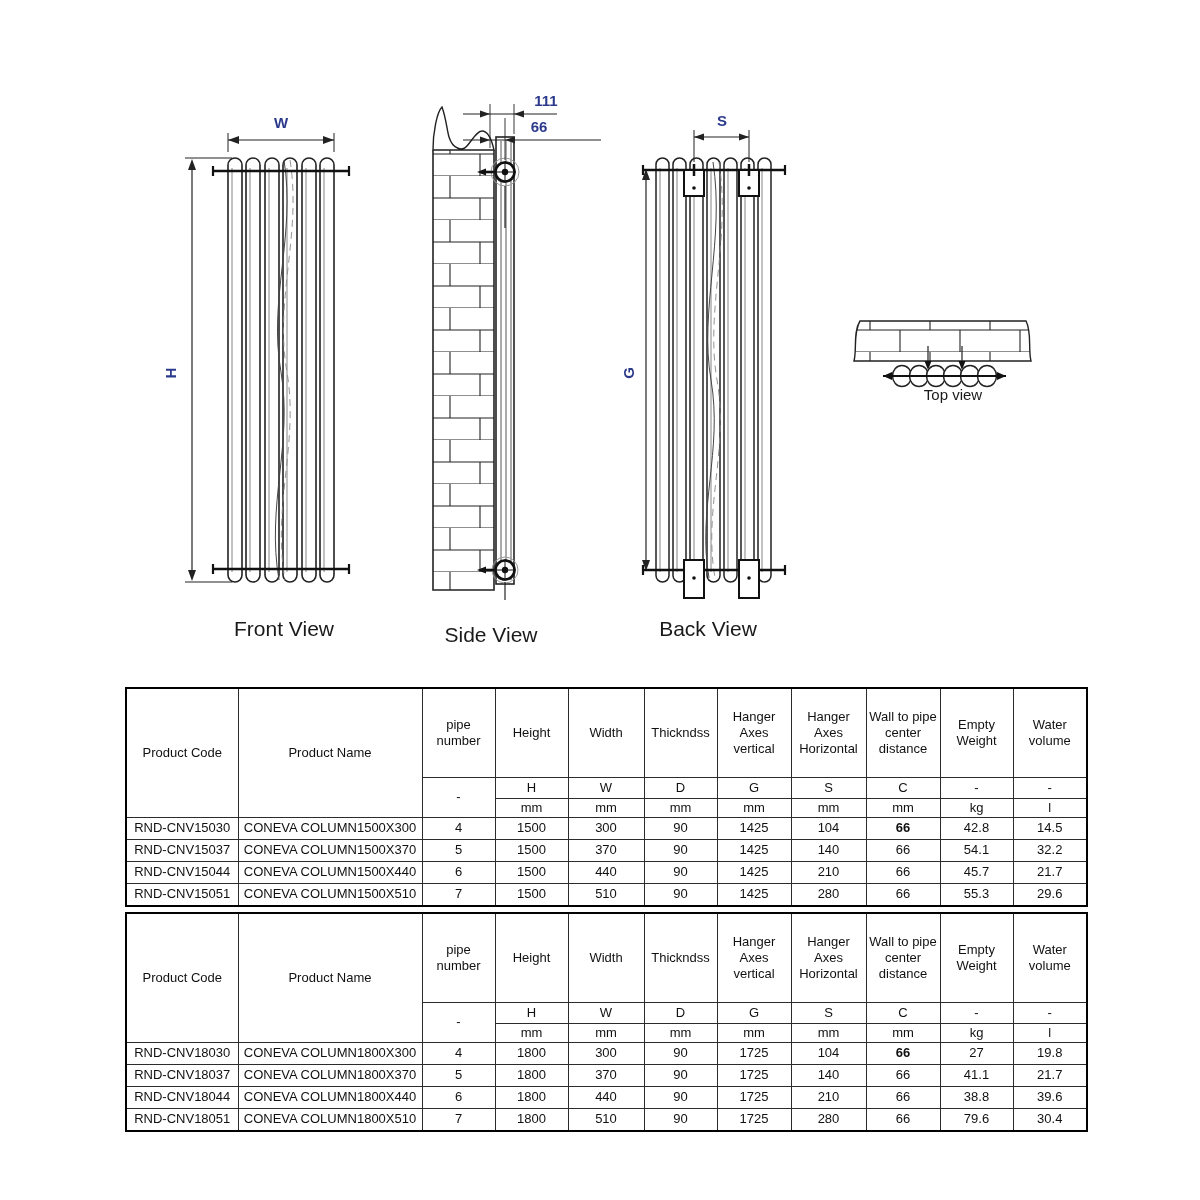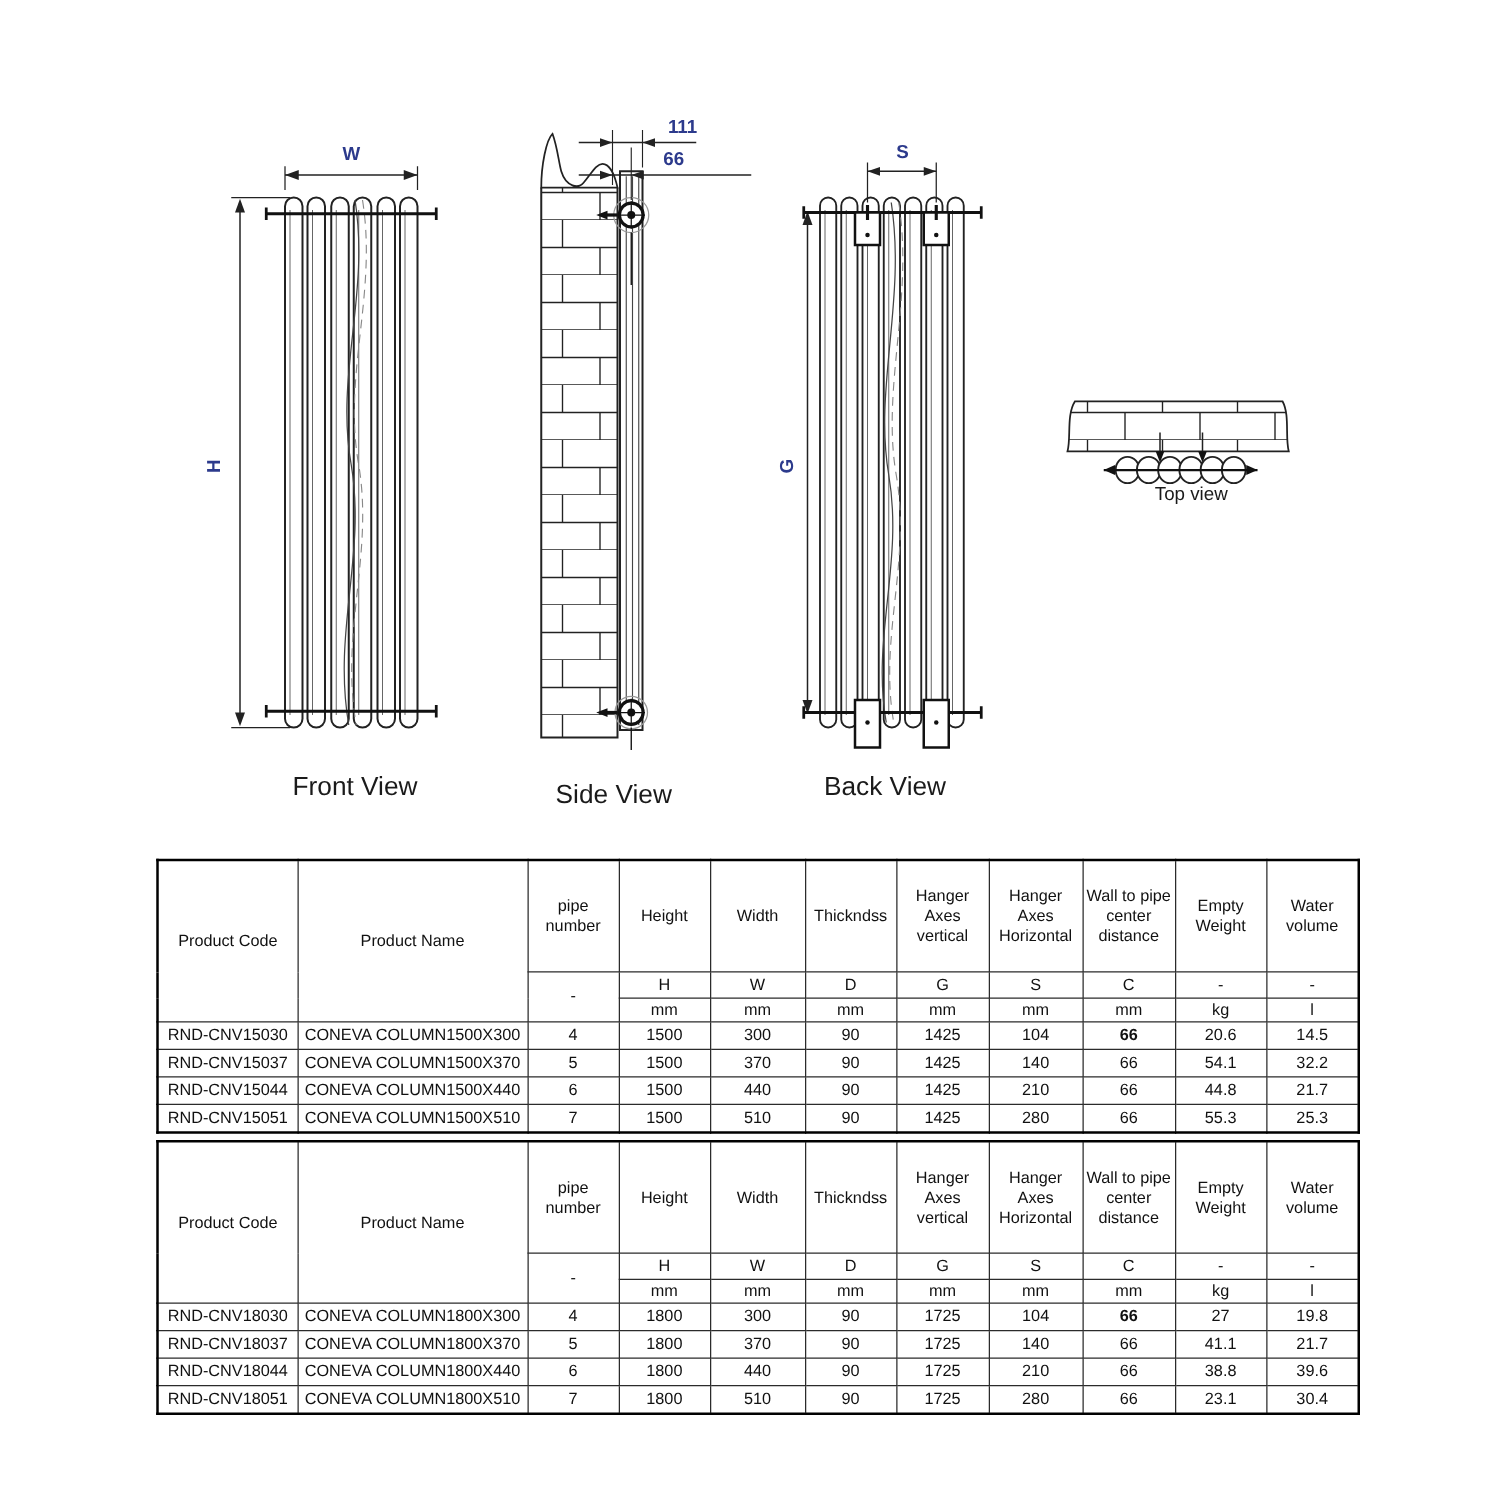--- a/index.html
+++ b/index.html
@@ -222,21 +222,21 @@
     <tr class="drow">
       <td class="lft">RND-CNV15030</td>
       <td class="lft">CONEVA COLUMN1500X300</td>
       <td>4</td>
       <td>1500</td>
       <td>300</td>
       <td>90</td>
       <td>1425</td>
       <td>104</td>
       <td class="b">66</td>
-      <td>20.6</td>
+      <td>42.8</td>
       <td>14.5</td>
     </tr>
     <tr class="drow">
       <td class="lft">RND-CNV15037</td>
       <td class="lft">CONEVA COLUMN1500X370</td>
       <td>5</td>
       <td>1500</td>
       <td>370</td>
       <td>90</td>
       <td>1425</td>
@@ -248,35 +248,35 @@
     <tr class="drow">
       <td class="lft">RND-CNV15044</td>
       <td class="lft">CONEVA COLUMN1500X440</td>
       <td>6</td>
       <td>1500</td>
       <td>440</td>
       <td>90</td>
       <td>1425</td>
       <td>210</td>
       <td>66</td>
-      <td>44.8</td>
+      <td>45.7</td>
       <td>21.7</td>
     </tr>
     <tr class="drow">
       <td class="lft">RND-CNV15051</td>
       <td class="lft">CONEVA COLUMN1500X510</td>
       <td>7</td>
       <td>1500</td>
       <td>510</td>
       <td>90</td>
       <td>1425</td>
       <td>280</td>
       <td>66</td>
       <td>55.3</td>
-      <td>25.3</td>
+      <td>29.6</td>
     </tr>
   </tbody>
       </table>
 
   <div class="tgap"></div>
 
   <table class="spec">
     <colgroup>
           <col style="width:112px">
           <col style="width:184px">
@@ -367,20 +367,20 @@
     <tr class="drow">
       <td class="lft">RND-CNV18051</td>
       <td class="lft">CONEVA COLUMN1800X510</td>
       <td>7</td>
       <td>1800</td>
       <td>510</td>
       <td>90</td>
       <td>1725</td>
       <td>280</td>
       <td>66</td>
-      <td>23.1</td>
+      <td>79.6</td>
       <td>30.4</td>
     </tr>
   </tbody>
       </table>
 
 </div>
 </div>
 
 </body></html>

